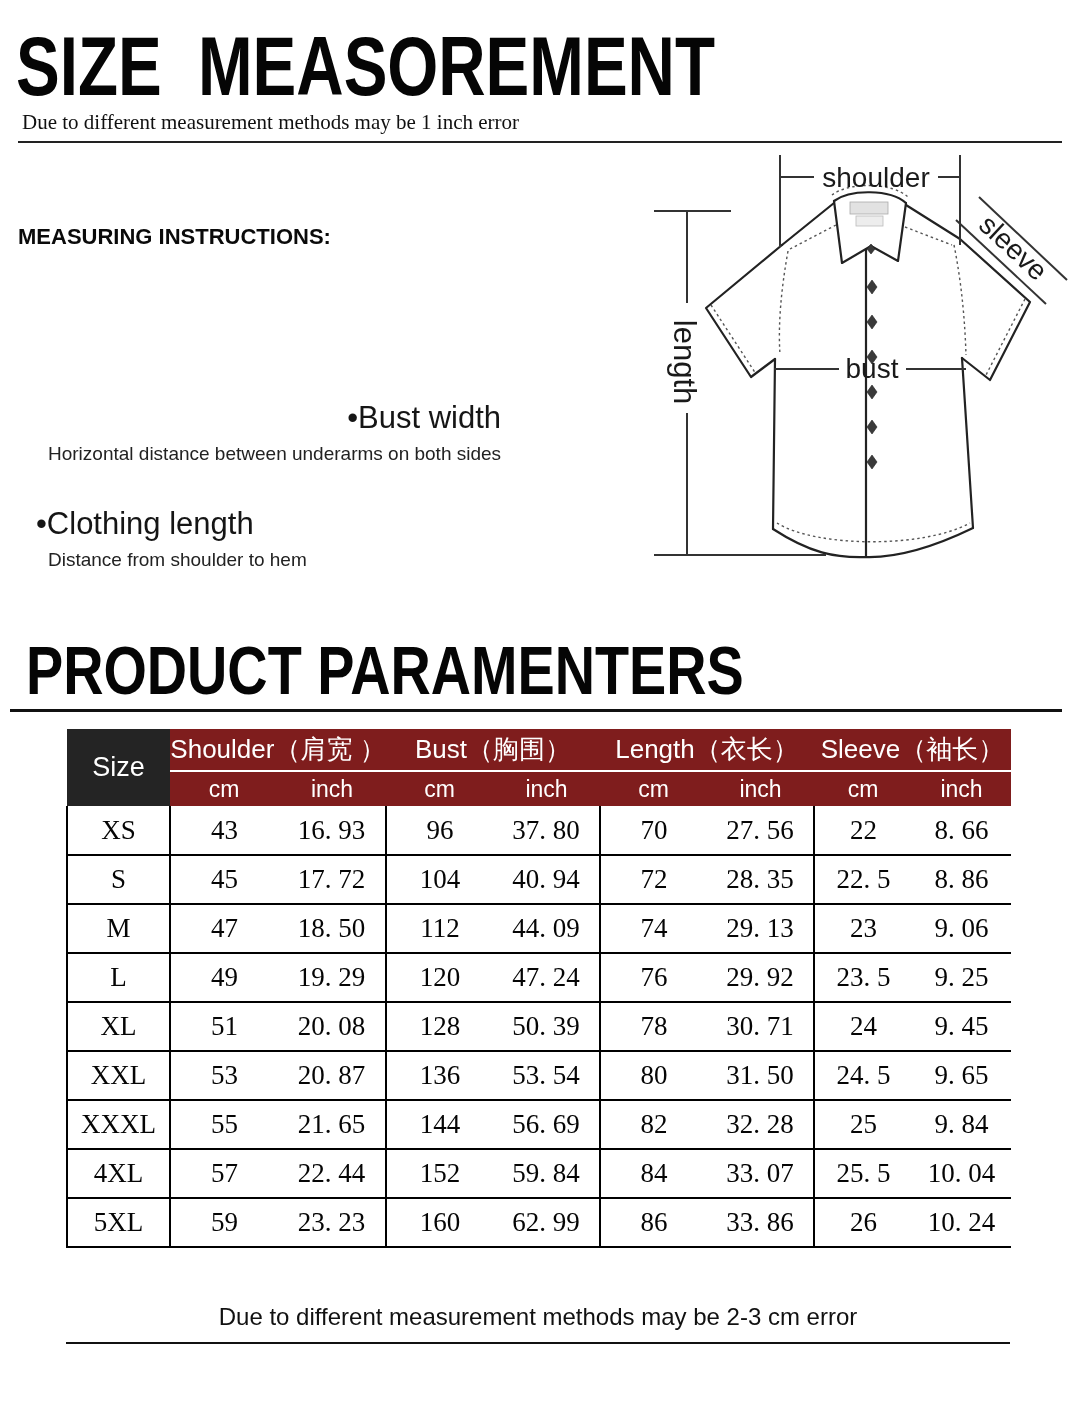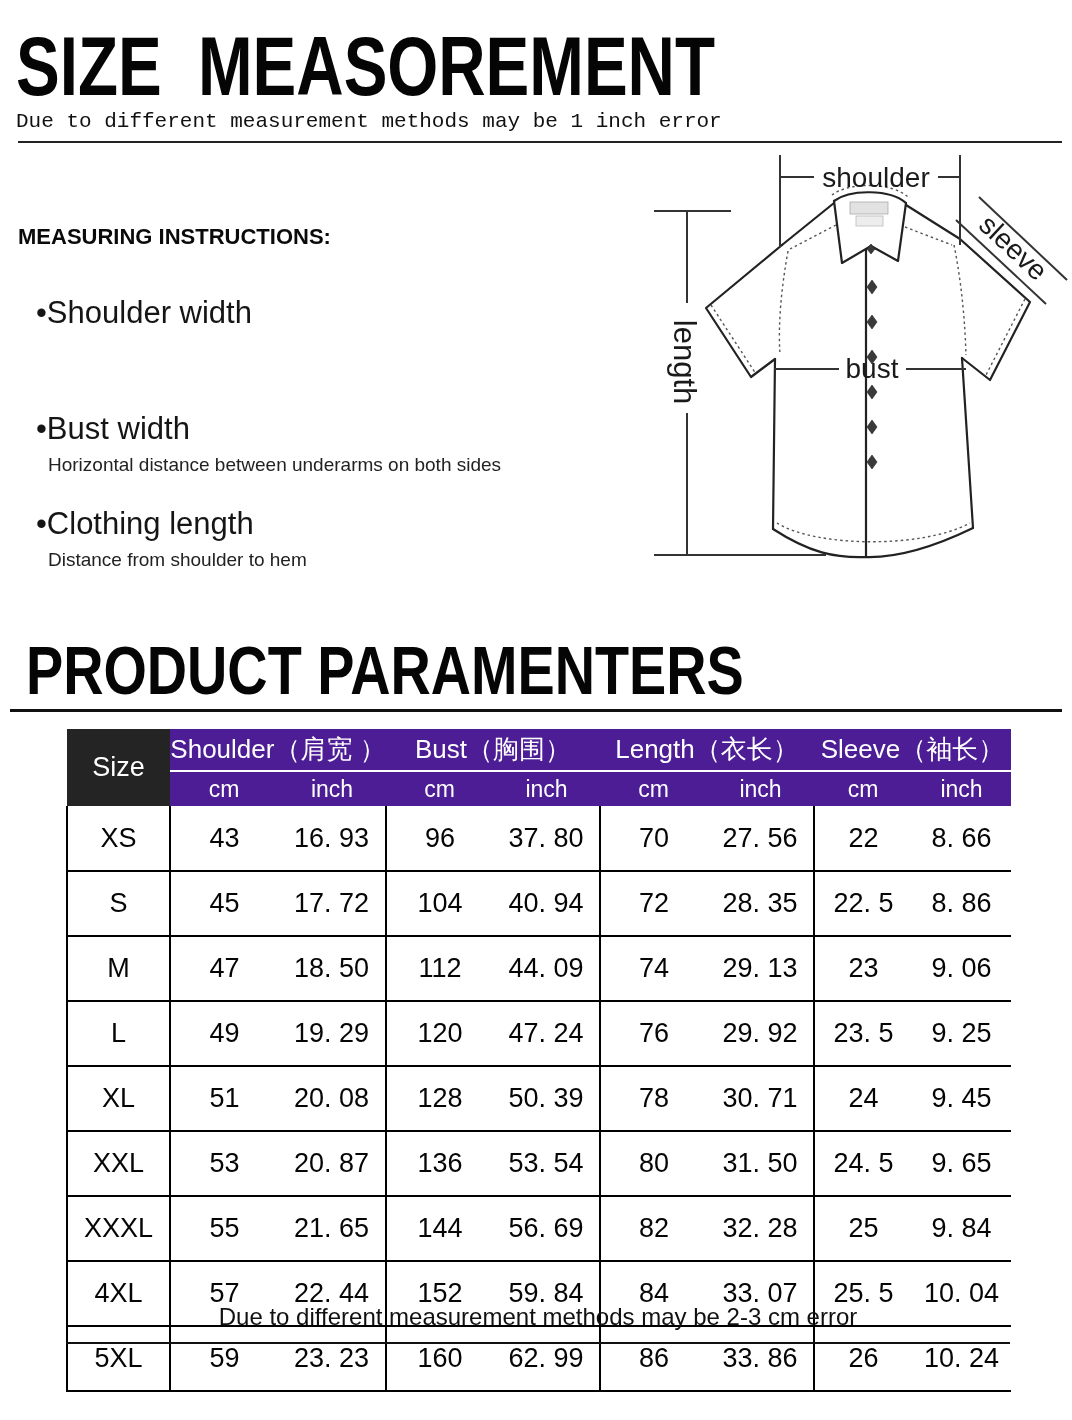--- a/index.html
+++ b/index.html
@@ -7,34 +7,34 @@
     width:1072px;height:1420px;position:relative;background:#ffffff;
     font-family:"Liberation Sans",sans-serif;color:#000;overflow:hidden;
   }
   
   .main-title{
     position:absolute;left:16px;top:24px;margin:0;
     font-size:84px;font-weight:900;line-height:1.0;letter-spacing:0px;
     transform:scaleX(0.78);transform-origin:left top;white-space:pre;color:#050505;
   }
   .subtitle{
-    position:absolute;left:16px;top:110px;
-    font-family:Liberation Mono, monospace;font-size:21px;color:#111;
+    position:absolute;left:22px;top:110px;
+    font-family:Liberation Serif, serif;font-size:21px;color:#111;
   }
   .rule-top{
     position:absolute;left:18px;right:10px;top:141px;height:0;
     border-top:2px solid #222;
   }
   .mi-heading{
     position:absolute;left:18px;top:224px;
     font-size:22px;font-weight:700;color:#0a0a0a;letter-spacing:0;
   }
   .mi-item{position:absolute;left:36px;}
   .mi-item-0{top:296px;}
-  .mi-item-1{top:412px;}
+  .mi-item-1{top:401px;text-align:right;}
   .mi-item-2{top:507px;}
   .mi-title{font-size:31px;font-weight:400;color:#151515;line-height:1.1;}
   .mi-desc{font-size:19px;color:#222;margin:8px 0 0 12px;}
   
   .diagram{position:absolute;left:630px;top:145px;}
   .diagram text{font-family:"Liberation Sans",sans-serif;fill:#1a1a1a;}
   .outline{fill:none;stroke:#222;stroke-width:2.2;stroke-linejoin:round;stroke-linecap:round;}
   .seam{fill:none;stroke:#555;stroke-width:1.4;stroke-dasharray:2.5 3;}
   .dim{fill:none;stroke:#333;stroke-width:2;}
   .btn{fill:#3a3a3a;stroke:#222;stroke-width:0.6;}
@@ -46,27 +46,27 @@
   }
   .rule-mid{
     position:absolute;left:10px;right:10px;top:709px;height:0;
     border-top:3px solid #111;
   }
   table.size-table{
     position:absolute;left:66px;top:729px;width:944px;
     border-collapse:collapse;table-layout:fixed;
   }
   table.size-table th,table.size-table td{padding:0;text-align:center;vertical-align:middle;}
-  thead th{background:#4c1d95;color:#fff;font-weight:400;}
+  thead th{background:#7f1d1d;color:#fff;font-weight:400;}
   tr.group-row{height:42px;}
   tr.unit-row{height:35px;padding-left:9px;}
   th.th-size{font-size:27px;background:#242424;}
   th.th-group{font-size:26px;border-bottom:2px solid #fff;}
   th.th-unit{font-size:23px;}
-  tbody tr{height:65px;}
+  tbody tr{height:49px;font-family:Liberation Serif, serif;}
   tbody td{font-size:27px;border-bottom:2px solid #000;background:#fff;color:#050505;}
   td.c-size{border-left:2px solid #000;border-right:2px solid #000;font-weight:500;}
   td.c-gend{border-right:2px solid #000;}
   .footnote{
     position:absolute;left:66px;top:1303px;width:944px;text-align:center;
     font-size:24px;color:#111;
   }
   .rule-bottom{
     position:absolute;left:66px;top:1342px;width:944px;height:0;
     border-top:2px solid #111;
@@ -75,21 +75,20 @@
 </head>
 <body>
 
 <h1 class="main-title">SIZE  MEASOREMENT</h1>
 <div class="subtitle">Due to different measurement methods may be 1 inch error</div>
 <div class="rule-top"></div>
 
 <div class="mi-heading">MEASURING INSTRUCTIONS:</div>
 
 <div class="mi-item mi-item-0">
-  <div class="mi-title"><span>•</span><span>Shoulder width</span></div>
 </div>
 <div class="mi-item mi-item-1">
   <div class="mi-title"><span>•</span><span>Bust width</span></div>
   <div class="mi-desc">Horizontal distance between underarms on both sides</div>
 </div>
 <div class="mi-item mi-item-2">
   <div class="mi-title"><span>•</span><span>Clothing length</span></div>
   <div class="mi-desc">Distance from shoulder to hem</div>
 </div>
 

